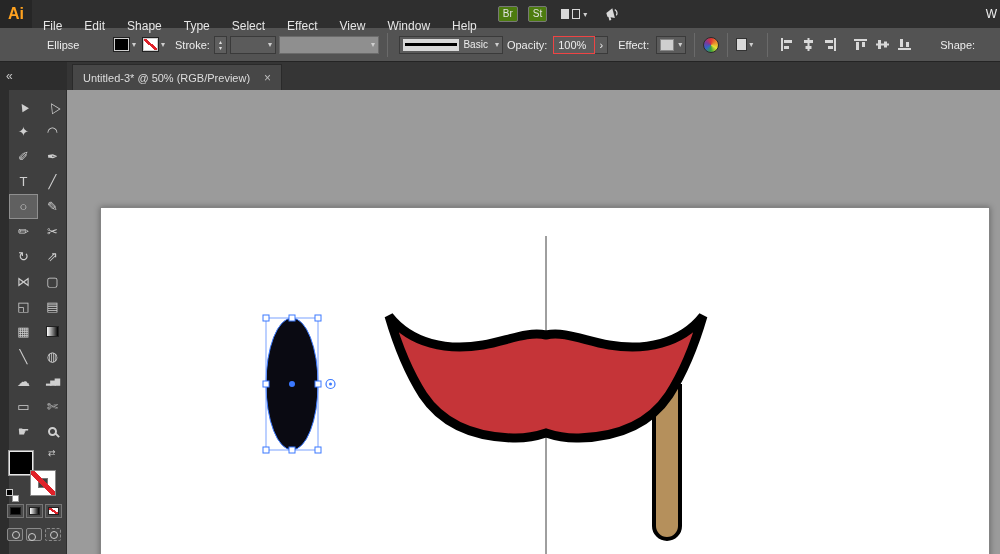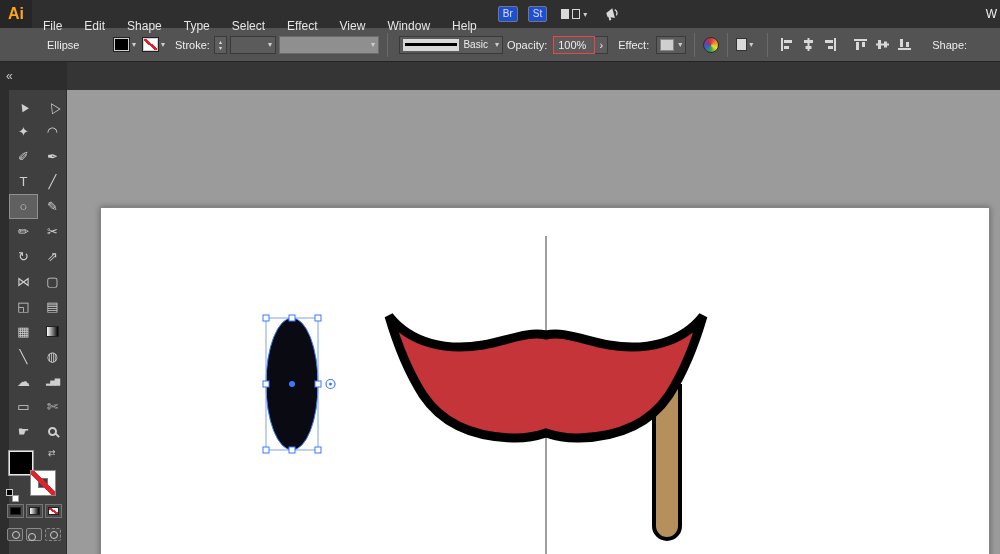--- a/index.html
+++ b/index.html
@@ -6,21 +6,21 @@
   html,body { width:1000px; height:554px; overflow:hidden; background:#9b9b9b;
               font-family:"Liberation Sans", sans-serif; }
   #app { position:relative; width:1000px; height:554px; overflow:hidden; background:#9b9b9b; }
 
   
   .menubar { position:absolute; left:0; top:0; width:100%; height:28px; background:#2f2f2f;
              display:flex; align-items:center; color:#e6e6e6; font-size:12px; z-index:30; }
   .logo { width:32px; height:28px; line-height:28px; text-align:center; background:#262626;
           color:#ffa21f; font-weight:bold; font-size:16px; }
   .menu-item { padding:12px 11px; height:28px; line-height:28px; cursor:default; }
-  .mini-btn { border:1px solid #777; background:#1d4ed8; border-radius:2px; font-size:10px;
+  .mini-btn { border:1px solid #777; background:#4d7c0f; border-radius:2px; font-size:10px;
               color:#e2e2e2; padding:2px 4px; margin-left:10px; line-height:10px; }
   .arrange { display:flex; align-items:center; gap:3px; margin-left:14px; }
   .arr-a { width:8px; height:10px; background:#d9d9d9; display:inline-block; }
   .arr-b { width:8px; height:10px; border:1px solid #d9d9d9; display:inline-block; }
   .dd-glyph { font-size:8px; color:#cfcfcf; }
   .announce { margin-left:18px; transform:rotate(-15deg); }
   .spacer { flex:1; }
   .right-label { margin-right:3px; color:#efefef; }
 
   
@@ -52,21 +52,21 @@
   .op-box { width:42px; height:18px; background:#5b5b5b; border:1px solid #ef4444;
             display:flex; align-items:center; padding:0 4px; margin-left:2px; }
   .more-btn { width:13px; height:18px; background:#5b5b5b; border:1px solid #3a3a3a;
               border-left:none; display:flex; align-items:center; justify-content:center; }
   .style-chip { width:14px; height:12px; background:#cfcfcf; border:1px solid #888; }
   .wheel { width:16px; height:16px; border-radius:50%; border:1px solid #2c2c2c;
            background:conic-gradient(#e03333,#e98a2d,#e8e336,#3aa23a,#3463c8,#7e3898,#e03333); }
   .page-icon { width:11px; height:13px; background:#d9d9d9; border:1px solid #333; }
   .align-group { display:flex; align-items:center; gap:9px; margin:0 4px; }
   .al { display:flex; align-items:center; }
-  .shape-label { margin-left:17px; }
+  .shape-label { margin-left:25px; }
 
   
   .tabbar { position:absolute; left:0; top:62px; width:100%; height:28px; background:#353535; z-index:28; }
   .dock-header { position:absolute; left:0; top:0; width:67px; height:28px; background:#2d2d2d;
                  color:#c9c9c9; font-size:12px; display:flex; align-items:center; padding-left:6px; }
   .tab { position:absolute; left:72px; top:2px; height:26px; background:#474747;
          border:1px solid #2a2a2a; border-bottom:none; display:flex; align-items:center;
          padding:0 10px; color:#dedede; font-size:11px; }
   .tab-close { margin-left:14px; color:#bdbdbd; font-size:12px; }
 
@@ -266,20 +266,24 @@
       </span>
     </span>
 
     <span class="shape-label">Shape:</span>
   </div>
 
   <div class="tabbar">
     <div class="dock-header">
       <span>«</span>
     </div>
+    <div class="tab">
+      <span>Untitled-3* @ 50% (RGB/Preview)</span>
+      <span class="tab-close">×</span>
+    </div>
   </div>
 
   <div class="toolbar">
     <div class="gutter"></div>
 
     <div class="tools-grid">
       <div class="tool">
           <span class="g rot">▲</span>
         </div>
       <div class="tool">

